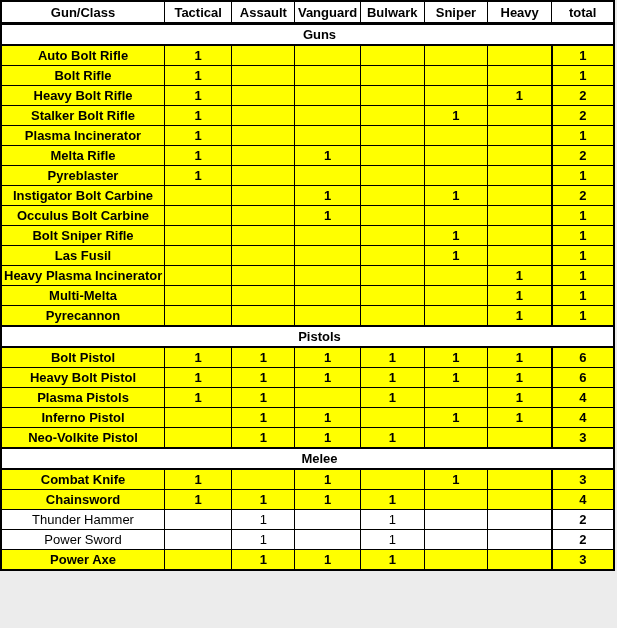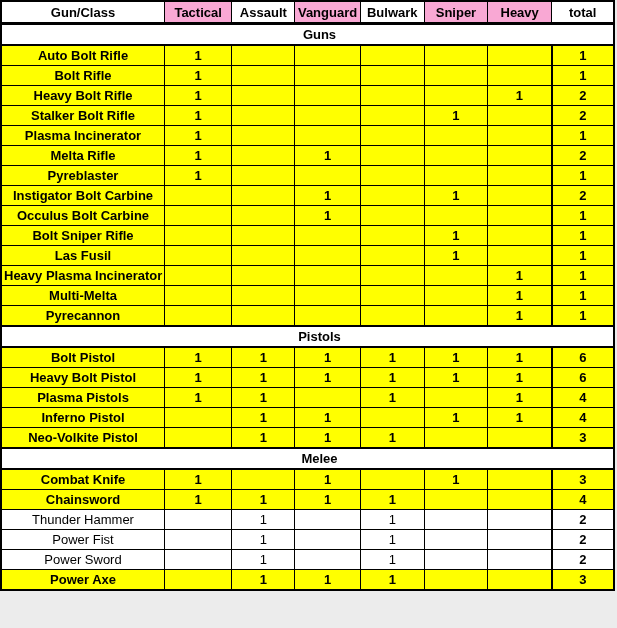--- a/index.html
+++ b/index.html
@@ -27,21 +27,21 @@
     overflow: hidden;
     white-space: nowrap;
   }
   thead td {
     font-weight: bold;
     background: #fff;
     height: 20px;
     border-bottom: 3px solid #000;
     margin-top: 16px;
   }
-  thead td.hl-col { background: #f9a8d4; }
+  thead td.hl-col { background: #ffffff; }
   tr.section-row td {
     font-weight: bold;
     background: #fff;
     border-top: 2px solid #000;
     border-bottom: 2px solid #000;
     padding-left: 26px;
   }
   tr.hl td { background: #ffff00; font-weight: bold; }
   tr.plain td { background: #ffffff; font-weight: normal; margin-top: 20px; }
   td.total-cell { border-left: 2px solid #000; font-weight: bold; }
@@ -298,30 +298,20 @@
           <td>Thunder Hammer</td>
           <td></td>
           <td>1</td>
           <td></td>
           <td>1</td>
           <td></td>
           <td></td>
           <td class="total-cell">2</td>
         </tr>
         <tr class="plain">
-          <td>Power Fist</td>
-          <td></td>
-          <td>1</td>
-          <td></td>
-          <td>1</td>
-          <td></td>
-          <td></td>
-          <td class="total-cell">2</td>
-        </tr>
-        <tr class="plain">
           <td>Power Sword</td>
           <td></td>
           <td>1</td>
           <td></td>
           <td>1</td>
           <td></td>
           <td></td>
           <td class="total-cell">2</td>
         </tr>
         <tr class="hl">

